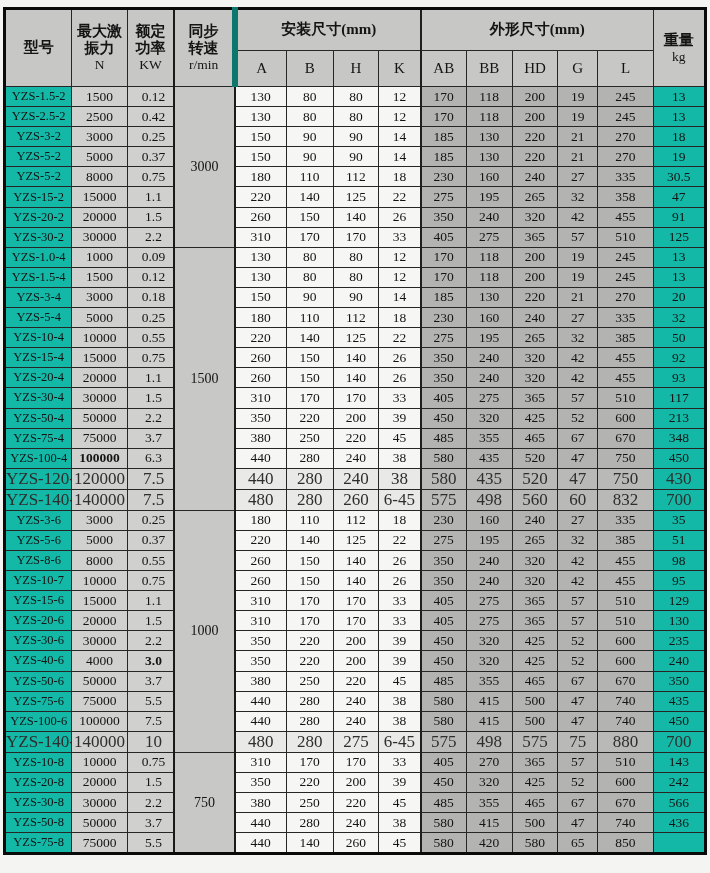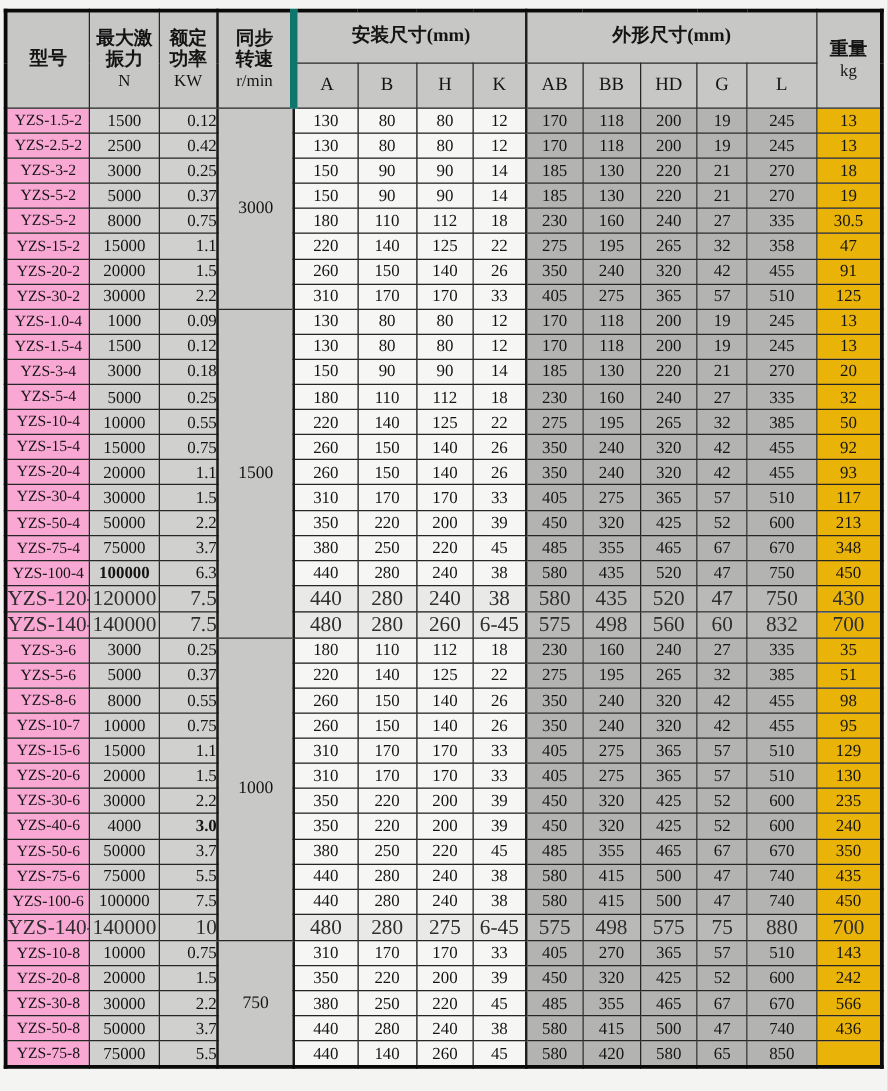--- a/index.html
+++ b/index.html
@@ -44,28 +44,28 @@
     background:#c7c7c5;
     font-size:15px;
     font-weight:bold;
     line-height:1.15;
   }
   thead .tier1{height:42px;}
   thead .tier2{height:36px;}
   thead .latin{font-weight:normal;font-size:15px;}
   thead .unit-latin{font-size:13.5px;font-weight:normal;}
   td{height:19.1px;font-size:13.5px;}
-  .c-model{background:#f9a8d4;font-size:12.5px;}
+  .c-model{background:#14b8a6;font-size:12.5px;}
   .c-n{background:#d0d0ce;}
-  .c-kw{background:#d0d0ce;text-align:right;padding-left:6px;}
+  .c-kw{background:#d0d0ce;text-align:center;padding-left:6px;}
   .c-speed{background:#c8c8c6;font-size:14px;border-left:2px solid #1a1a1a;border-right:2px solid #1a1a1a;}
   .c-abhk{background:#f6f6f4;}
   .c-out{background:#b3b3b1;border-left-color:#3a3a38;}
   .c-out-first{border-left:2px solid #1f1f1d;}
-  .c-kg{background:#eab308;}
+  .c-kg{background:#14b8a6;}
   tr.light td{font-size:17px;color:#2e2e2e;}
   tr.light .c-abhk{background:#e9e9e7;}
   tr.light .c-out{background:#b9b9b7;}
   .bold{font-weight:bold;}
   .sep-left{border-left-width:2px;border-left-color:#1a1a1a;}
 </style>
 </head>
 <body>
 
 <div class="sheet">

